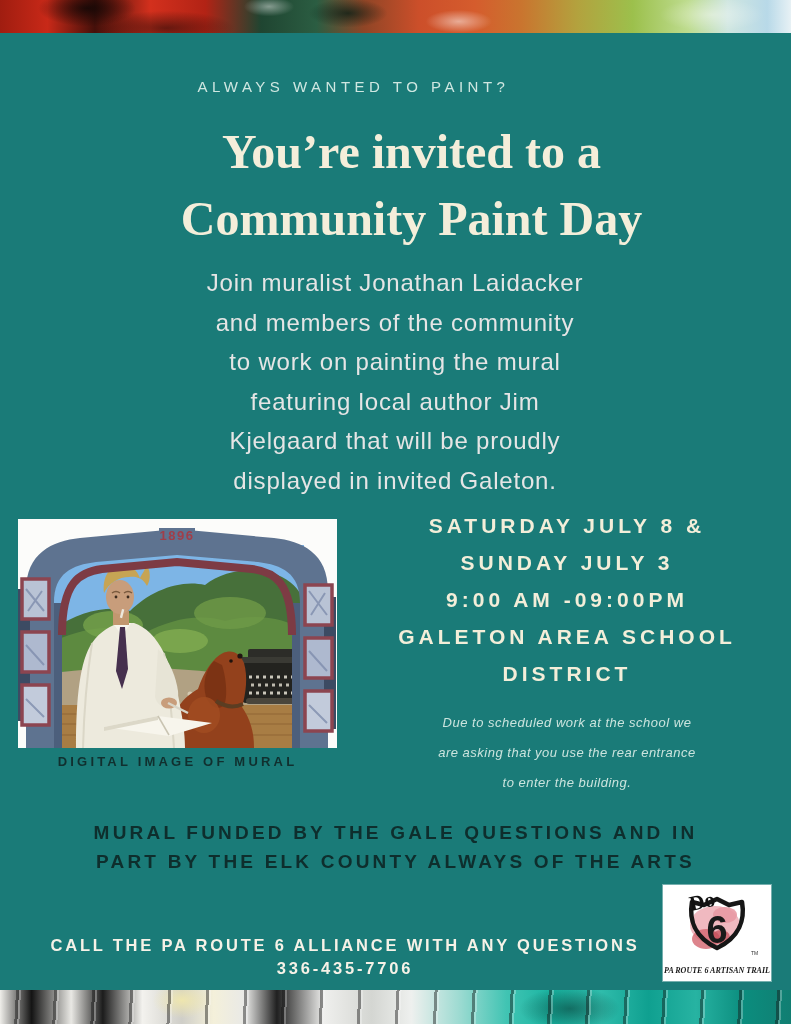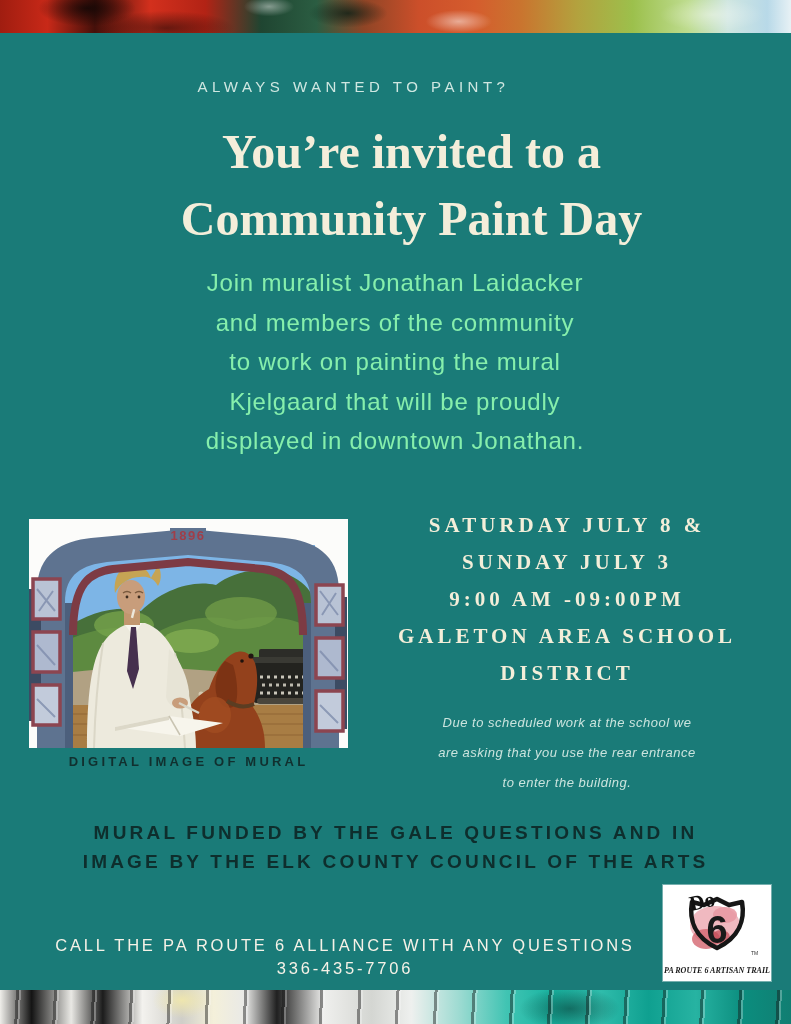--- a/index.html
+++ b/index.html
@@ -44,43 +44,43 @@
     position:absolute;top:78px;left:0;width:707px;text-align:center;
     font-size:15px;font-weight:500;letter-spacing:4.5px;color:#cfe7e1;
   }
   .title{
     position:absolute;top:102px;left:0;width:791px;text-align:center;
     font-family:cursive;font-weight:700;font-size:48px;line-height:67px;
     color:#f4eeda;margin:16px;
   }
   .intro{
     position:absolute;top:263px;left:0;width:790px;text-align:center;
-    font-size:24px;line-height:39.5px;letter-spacing:.8px;color:#86efac;
-  }
-  .mural-fig{position:absolute;left:29px;top:519px;width:319px;margin:0;}
+    font-size:24px;line-height:39.5px;letter-spacing:.8px;color:#e5e5e5;
+  }
+  .mural-fig{position:absolute;left:18px;top:519px;width:319px;margin:0;}
   .mural-fig svg{display:block;width:319px;height:229px;}
   .mural-caption{
     margin-top:6px;text-align:center;
     font-size:13px;font-weight:700;letter-spacing:3.2px;color:#11302f;
   }
   .event{position:absolute;left:352px;top:507px;width:430px;text-align:center;}
   .event-line{
-    font-size:21px;font-weight:700;letter-spacing:4px;line-height:37px;color:#f3eed9;font-family:Liberation Serif, serif;
+    font-size:21px;font-weight:700;letter-spacing:4px;line-height:37px;color:#f3eed9;
   }
   .event-note{margin-top:16px;}
   .note-line{
     font-style:italic;font-size:13px;line-height:30px;letter-spacing:.5px;color:#cbe4de;
   }
   .funding{
     position:absolute;left:0;top:818px;width:791px;text-align:center;
     font-size:19px;font-weight:700;letter-spacing:3.2px;line-height:29px;color:#0e2e2d;
   }
   .contact{
     position:absolute;left:0;top:934px;width:690px;text-align:center;
-    font-size:16.5px;font-weight:400;letter-spacing:2.8px;line-height:23px;color:#f6f2e7;
+    font-size:16.5px;font-weight:700;letter-spacing:2.8px;line-height:23px;color:#f6f2e7;
   }
   .logo-box{
     position:absolute;left:663px;top:885px;width:108px;height:96px;
     background:#ffffff;box-shadow:0 0 0 1px rgba(255,255,255,.4);
   }
   .logo-box svg{display:block;width:108px;height:96px;}
 </style>
 </head>
 <body>
 
@@ -92,22 +92,23 @@
 
   <h1 class="title">
     <span>You’re invited to a</span><br>
     <span>Community Paint Day</span>
   </h1>
 
   <div class="intro">
     <div class="intro-line">Join muralist Jonathan Laidacker</div>
     <div class="intro-line">and members of the community</div>
     <div class="intro-line">to work on painting the mural</div>
+    <div class="intro-line">featuring local author Jim</div>
     <div class="intro-line">Kjelgaard that will be proudly</div>
-    <div class="intro-line">displayed in downtown Jonathan.</div>
+    <div class="intro-line">displayed in invited Galeton.</div>
   </div>
 
   <figure class="mural-fig">
     <svg viewBox="0 0 319 229" aria-hidden="true">
 
       <rect x="0" y="0" width="319" height="229" fill="#fcfcfa"></rect>
 
       <g>
         <rect x="36" y="26" width="250" height="184" fill="#7db5e6"></rect>
         <path d="M36,110 C60,92 92,86 112,92 C132,72 162,60 187,66 C207,50 242,46 264,58 C276,64 284,74 286,84 L286,152 L36,152 Z" fill="#47703a"></path>
@@ -204,21 +205,21 @@
     <div class="event-line">DISTRICT</div>
     <div class="event-note">
       <div class="note-line">Due to scheduled work at the school we</div>
       <div class="note-line">are asking that you use the rear entrance</div>
       <div class="note-line">to enter the building.</div>
     </div>
   </div>
 
   <div class="funding">
     <div>MURAL FUNDED BY THE GALE QUESTIONS AND IN</div>
-    <div>IMAGE BY THE ELK COUNTY COUNCIL OF THE ARTS</div>
+    <div>PART BY THE ELK COUNTY ALWAYS OF THE ARTS</div>
   </div>
 
   <div class="contact">
     <div>CALL THE PA ROUTE 6 ALLIANCE WITH ANY QUESTIONS</div>
     <div>336-435-7706</div>
   </div>
 
   <div class="logo-box">
     <svg viewBox="0 0 108 96" aria-hidden="true">
       <rect x="0" y="0" width="108" height="96" fill="#ffffff"></rect>

